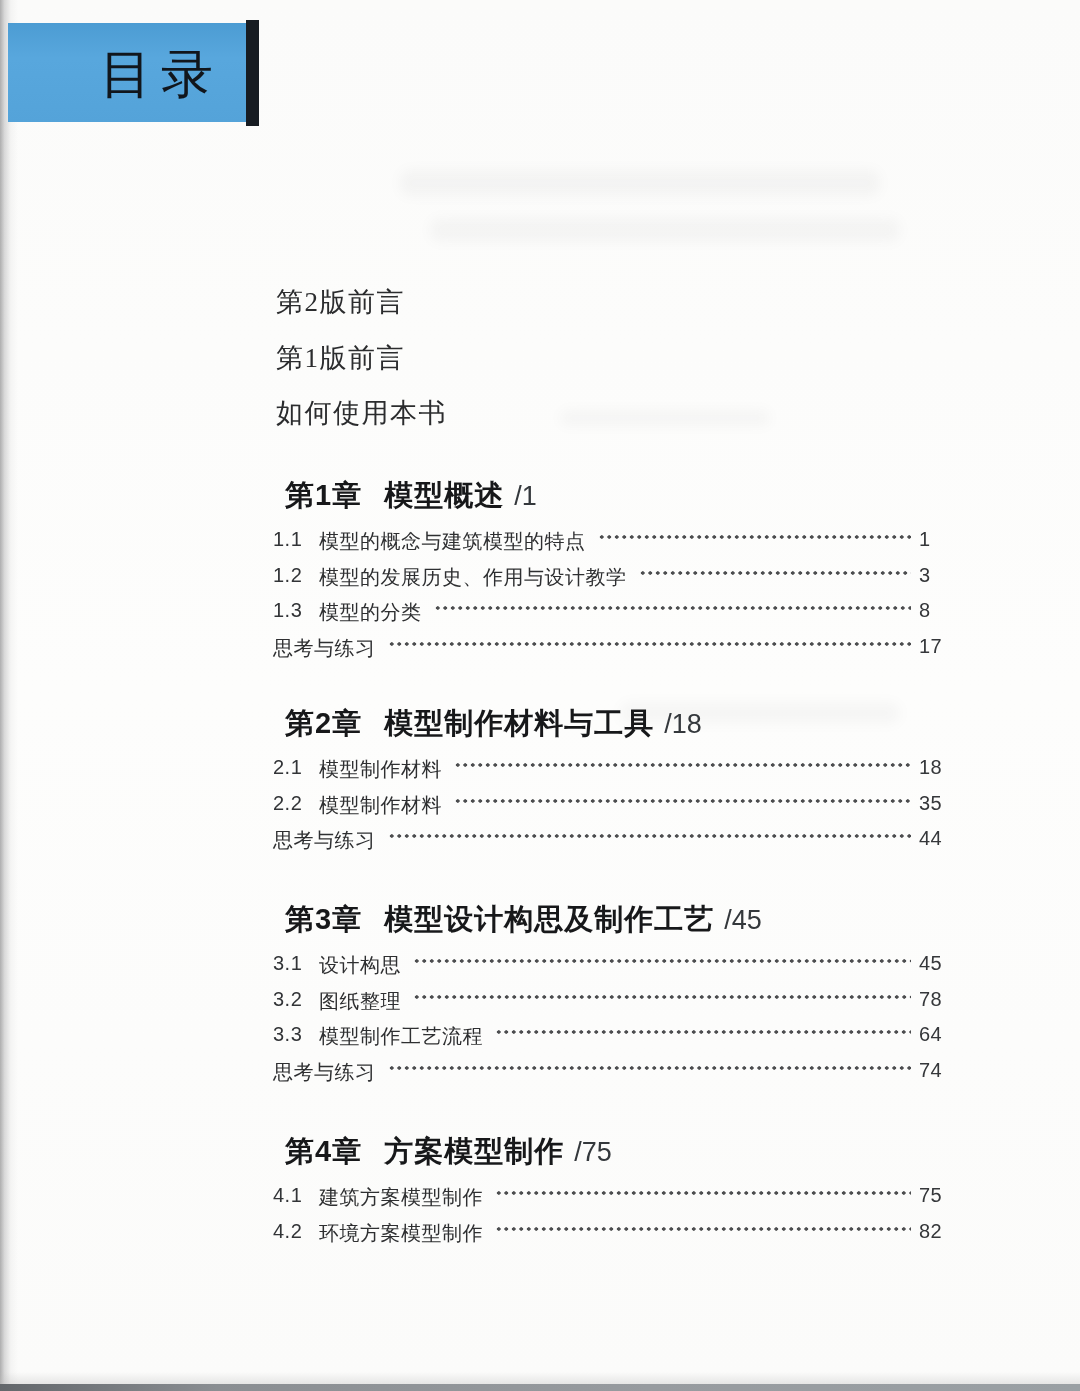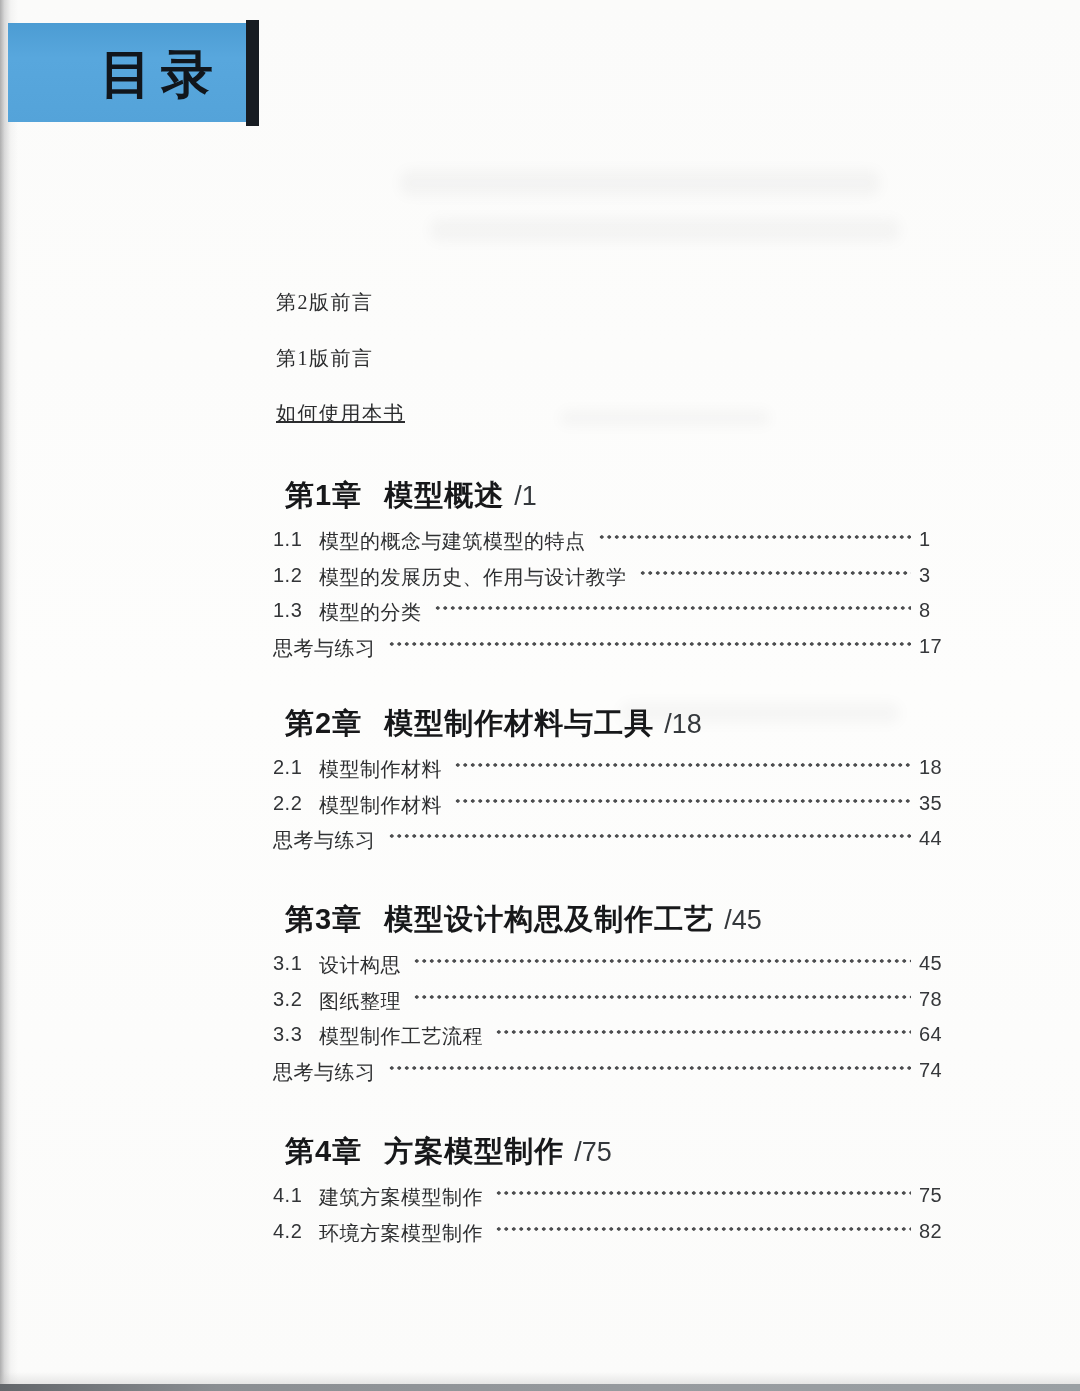--- a/index.html
+++ b/index.html
@@ -30,21 +30,21 @@
     background: linear-gradient(90deg, #63676b 0%, #8a8e92 20%, #979b9f 60%, #9aa0a4 100%);
   }
 
   
   .banner {
     position: absolute; left: 8px; top: 23px; width: 238px; height: 99px;
     background: linear-gradient(180deg, #4c9cd3 0%, #58a7dd 35%, #54a3d9 100%);
   }
   .banner-title {
     position: absolute; left: 92px; top: 17px;
-    font-size: 52px; font-weight: bold; letter-spacing: 9px;
+    font-size: 52px; font-weight: normal; letter-spacing: 9px;
     color: #11161c;
     font-family: "Liberation Sans", sans-serif;
   }
   .banner-bar {
     position: absolute; left: 246px; top: 20px; width: 13px; height: 106px;
     background: #171c22;
   }
 
   
   .ghost {
@@ -53,26 +53,26 @@
   }
   .g1 { left: 400px; top: 170px; width: 480px; height: 26px; opacity: 0.06; }
   .g2 { left: 430px; top: 218px; width: 470px; height: 24px; opacity: 0.055; }
   .g3 { left: 560px; top: 410px; width: 210px; height: 16px; opacity: 0.05; }
   .g4 { left: 620px; top: 702px; width: 280px; height: 22px; opacity: 0.05; }
 
   
   .preface {
     position: absolute; left: 276px;
     font-family: "Liberation Serif", serif;
-    font-size: 20px; line-height: 34px; letter-spacing: 1.5px;
+    font-size: 27px; line-height: 34px; letter-spacing: 1.5px;
     color: #2b2c2e;
   }
   .p0 { top: 285px; }
   .p1 { top: 341px; text-align: center; }
-  .p2 { top: 396px; text-decoration: underline; }
+  .p2 { top: 396px; }
 
   
   .chapter { position: absolute; left: 273px; width: 672px; }
   .c0 { top: 472px; }
   .c1 { top: 700px; }
   .c2 { top: 896px; }
   .c3 { top: 1128px; }
 
   .ch-head {
     margin: 0 0 18px 12px; height: 38px; line-height: 46px;

